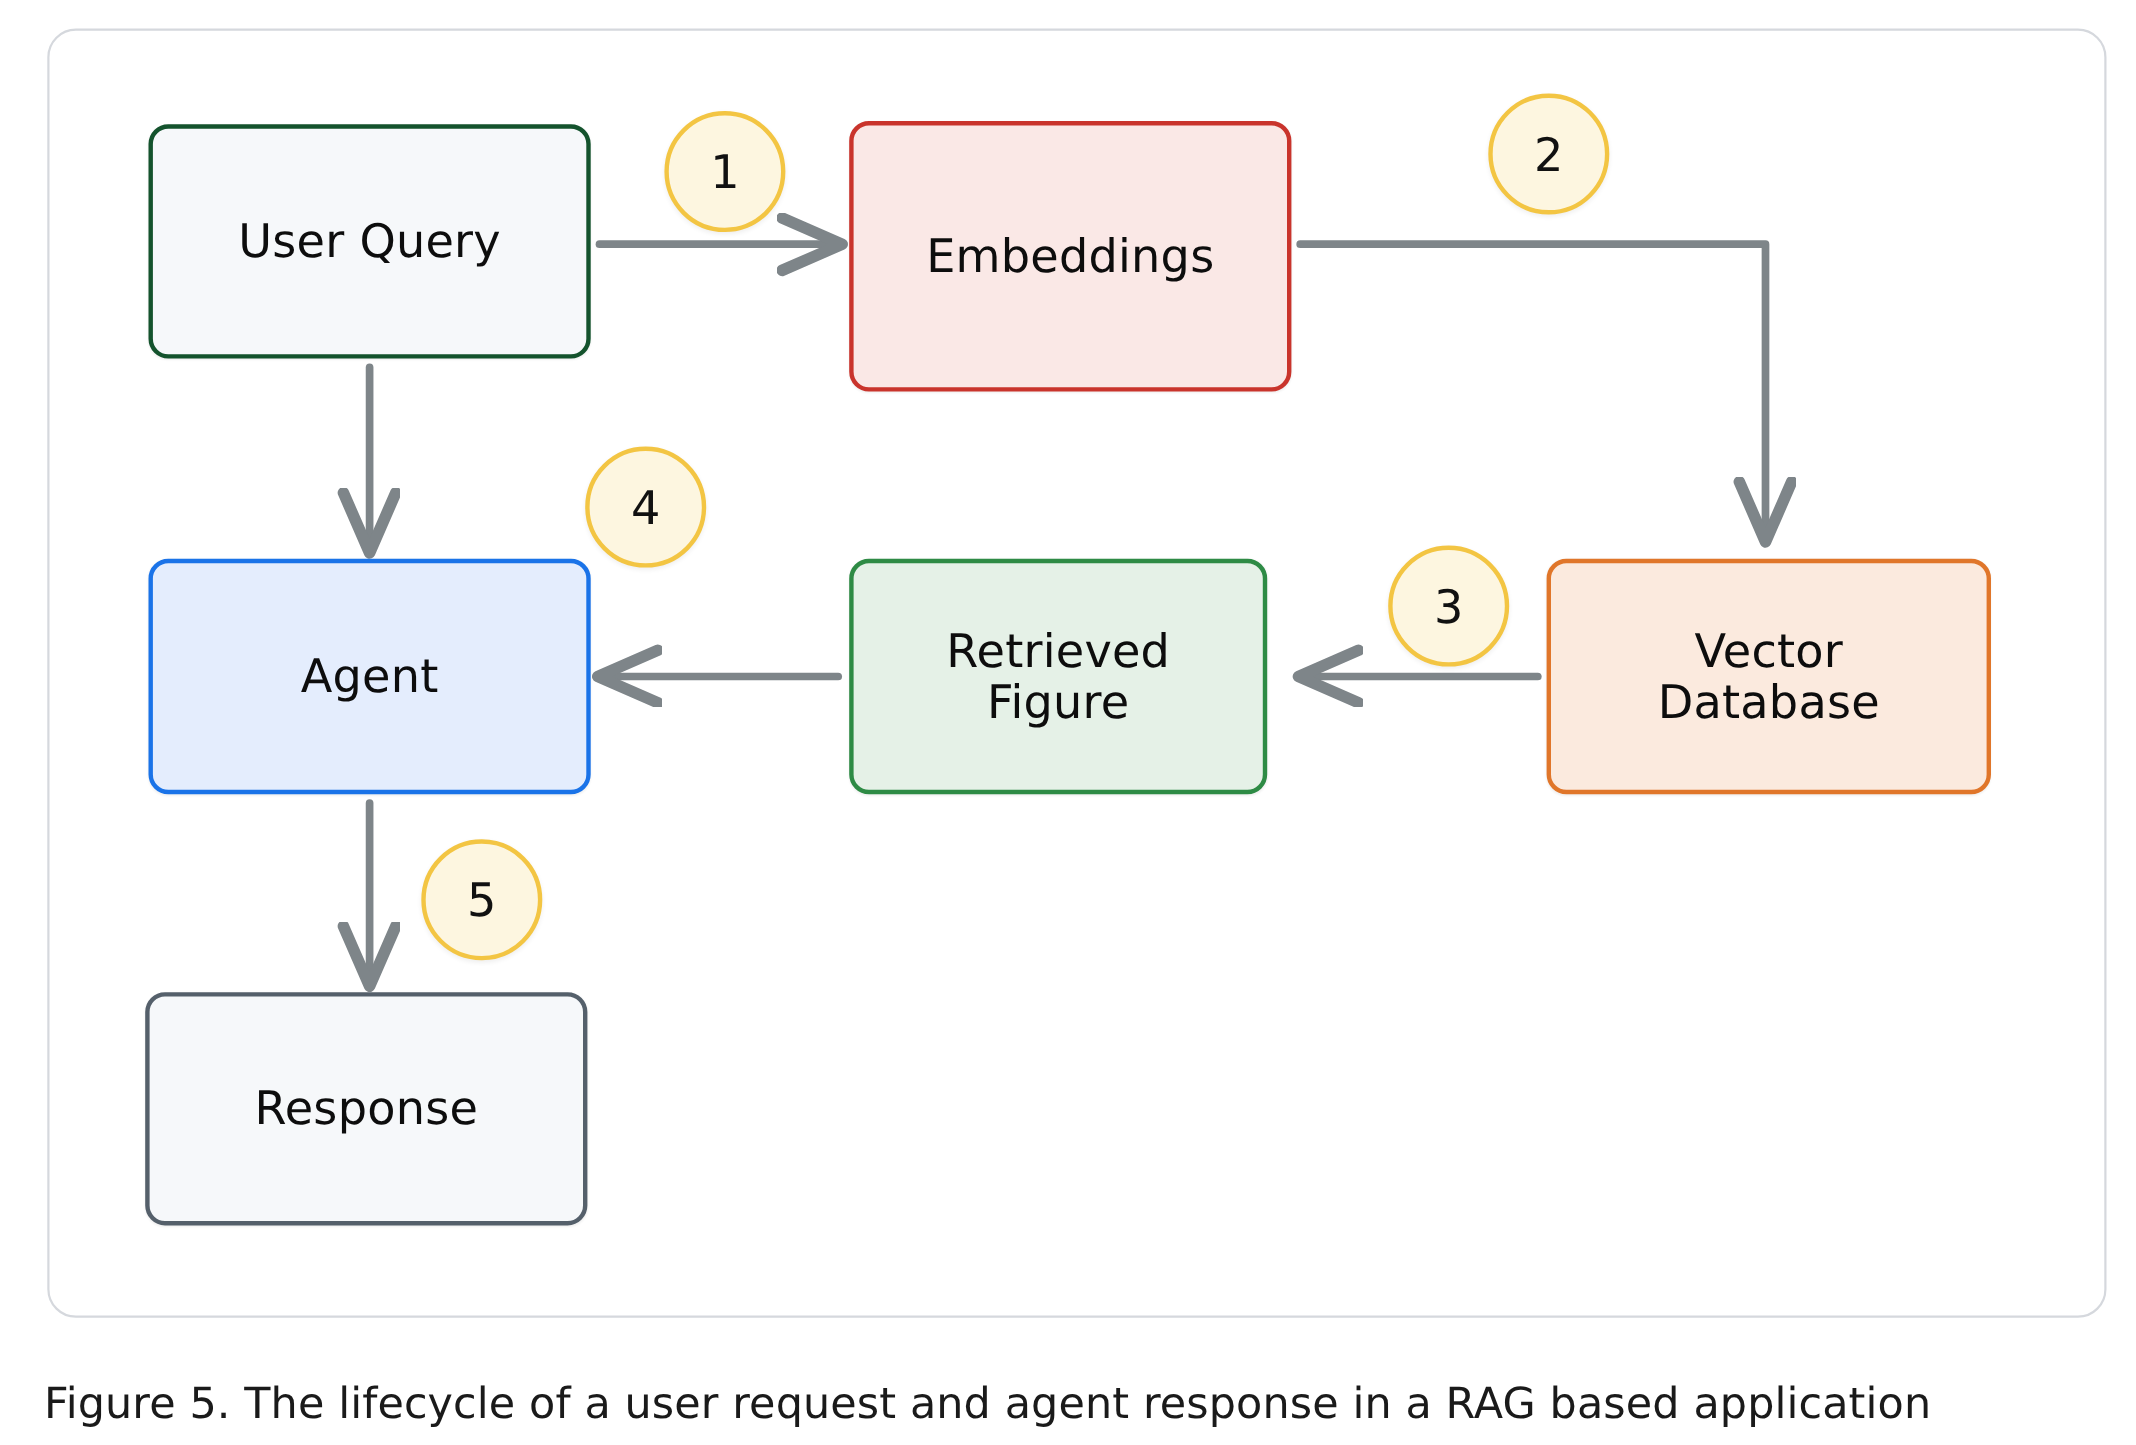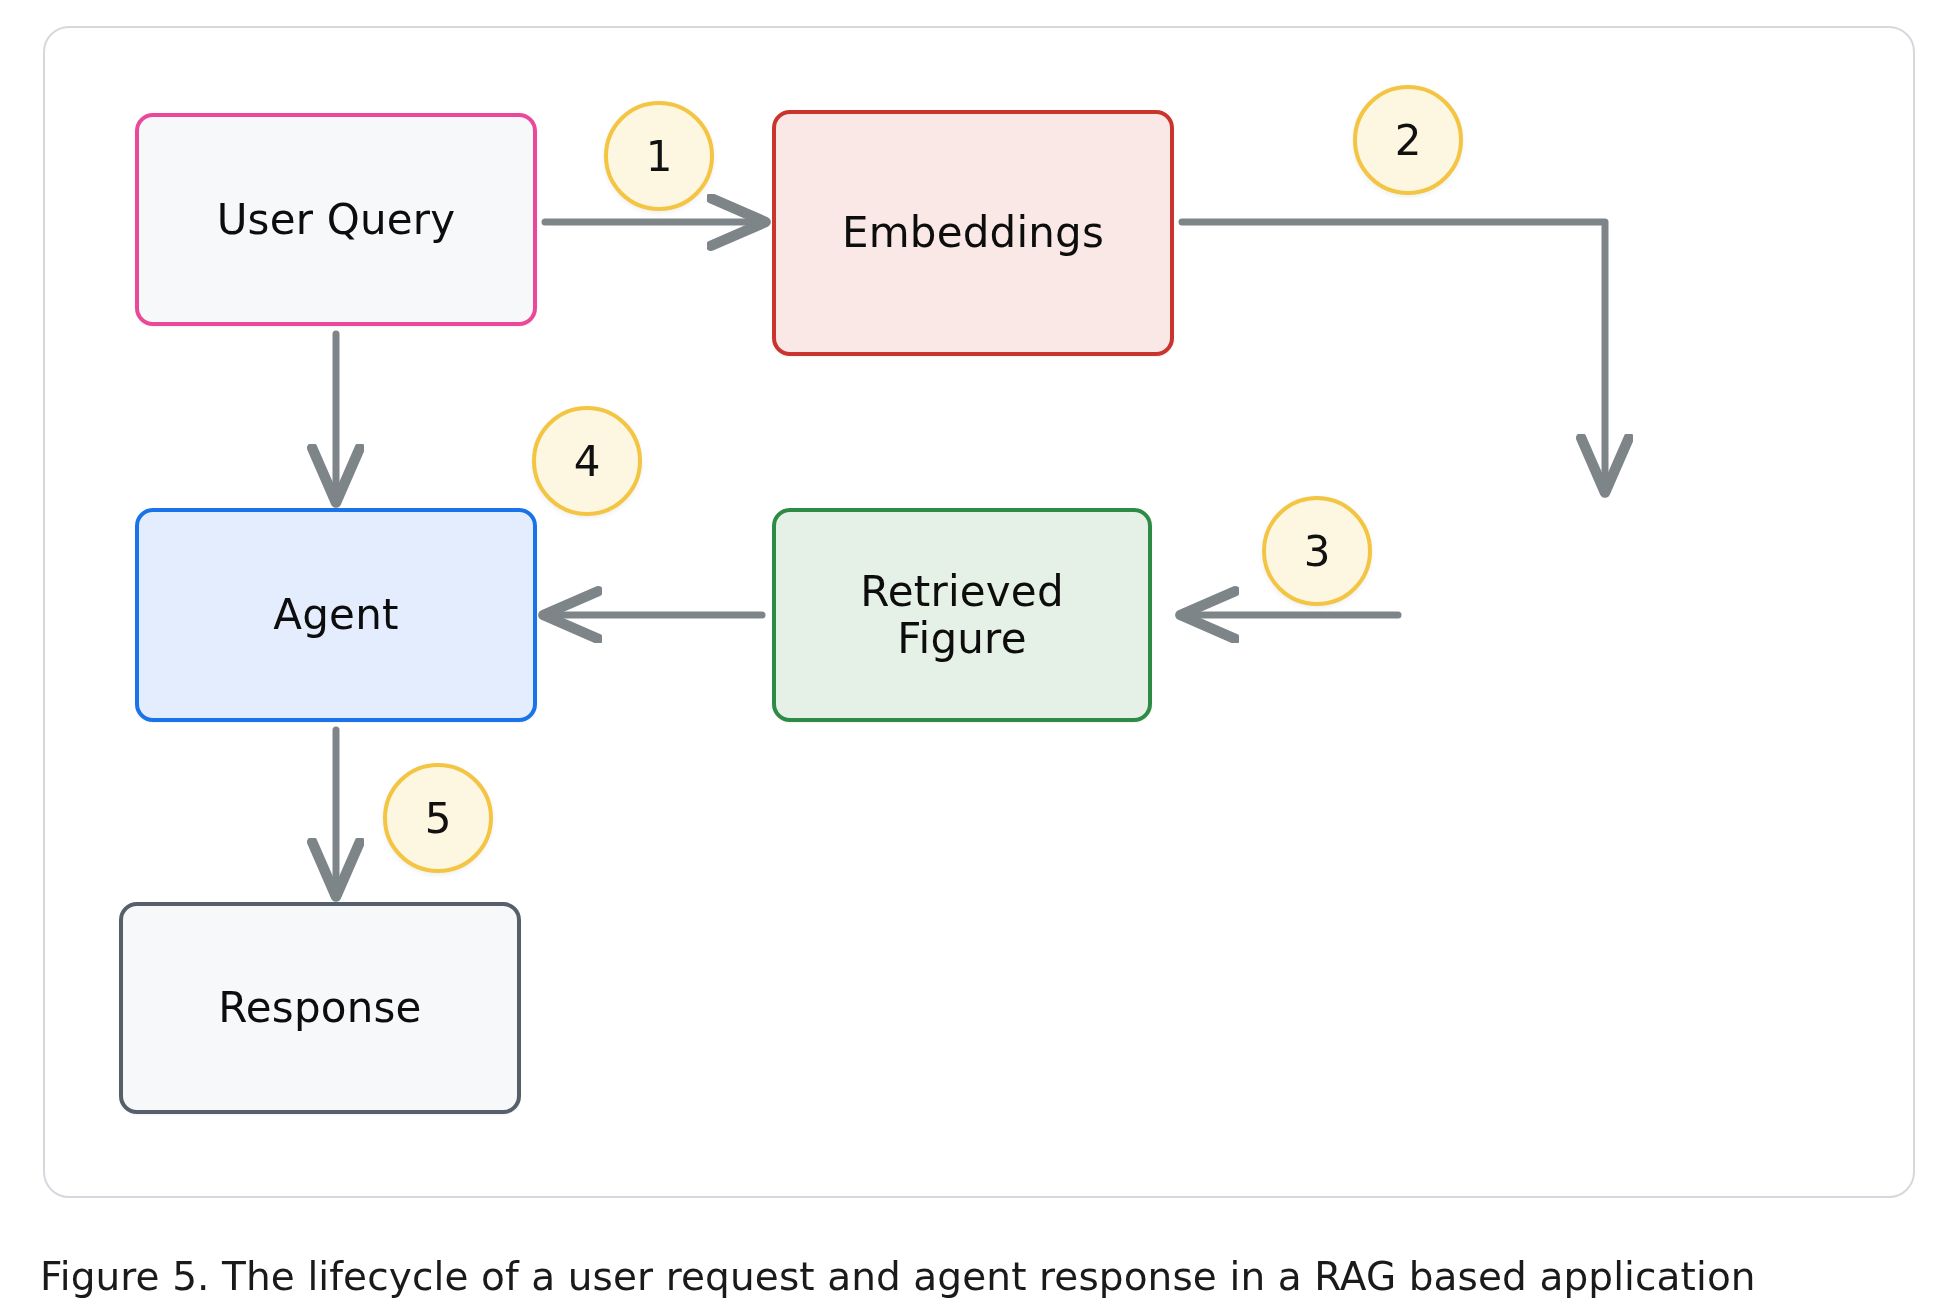--- a/index.html
+++ b/index.html
@@ -56,21 +56,21 @@
     font-size: 42px;
     line-height: 1.12;
     color: #0d0d0d;
     letter-spacing: 0.2px;
     box-shadow: 0 1px 2px rgba(0,0,0,0.06);
   }
   .node .node-label { display: block; padding: 0 10px; }
 
   .node-user-query {
     left: 135px; top: 113px; width: 402px; height: 213px;
-    border: 4px solid #ec4899;
+    border: 4px solid #14532d;
     background: #f6f8fa;
   }
   .node-embeddings {
     left: 772px; top: 110px; width: 402px; height: 246px;
     border: 4px solid #c9342c;
     background: #fae8e6;
   }
   .node-agent {
     left: 135px; top: 508px; width: 402px; height: 214px;
     border: 4px solid #1a73e8;
@@ -80,21 +80,21 @@
     left: 772px; top: 508px; width: 380px; height: 214px;
     border: 4px solid #2e8b45;
     background: #e5f1e7;
   }
   .node-vector-database {
     left: 1406px; top: 508px; width: 404px; height: 214px;
     border: 4px solid #e0762a;
     background: #fbeade;
   }
   .node-response {
-    left: 119px; top: 902px; width: 402px; height: 212px;
+    left: 132px; top: 902px; width: 402px; height: 212px;
     border: 4px solid #55606b;
     background: #f6f8fa;
   }
 
   
   .badge {
     position: absolute;
     width: 102px;
     height: 102px;
     border-radius: 50%;
@@ -164,20 +164,26 @@
     <span class="node-label">Agent</span>
   </div>
 
   <div class="node node-retrieved-content">
     <span class="node-label">
       <span>Retrieved</span><br>
       <span>Figure</span>
     </span>
   </div>
 
+  <div class="node node-vector-database">
+    <span class="node-label">
+      <span>Vector</span><br>
+      <span>Database</span>
+    </span>
+  </div>
 
   <div class="node node-response">
     <span class="node-label">Response</span>
   </div>
 
   <div class="badge badge-1">
     <span>1</span>
   </div>
   <div class="badge badge-2">
     <span>2</span>

